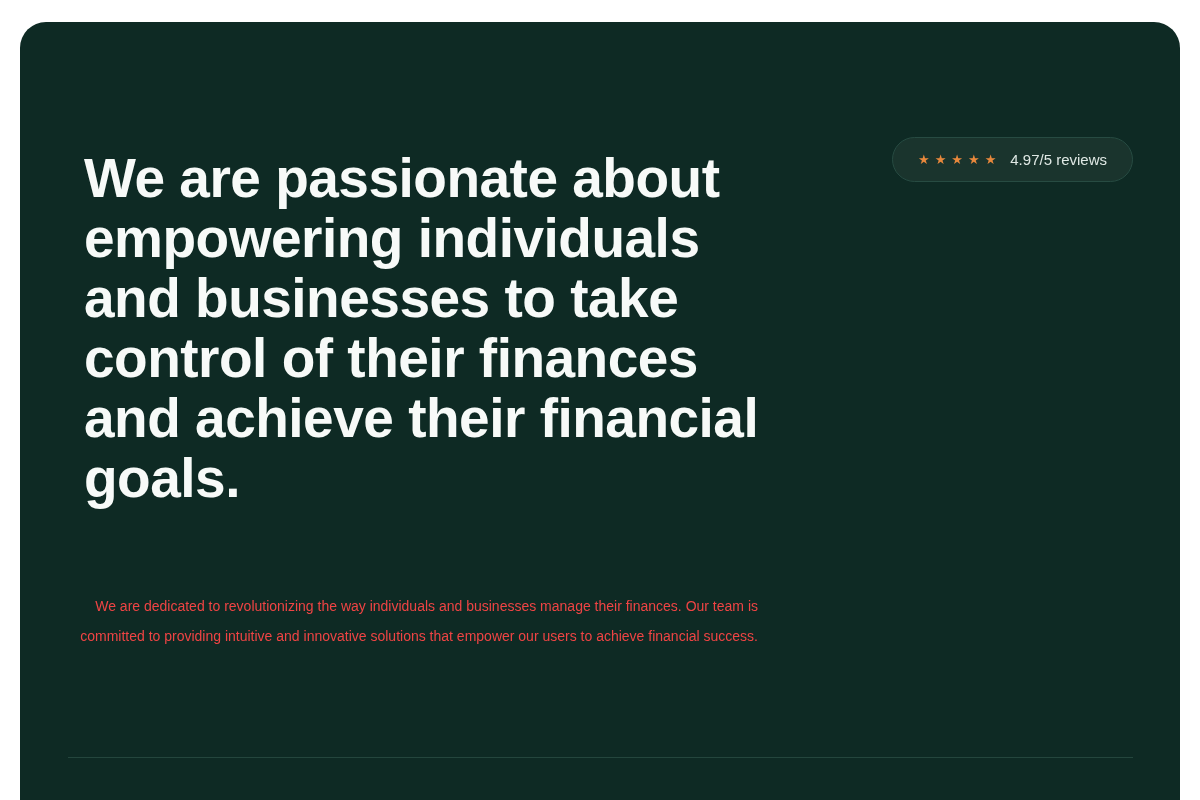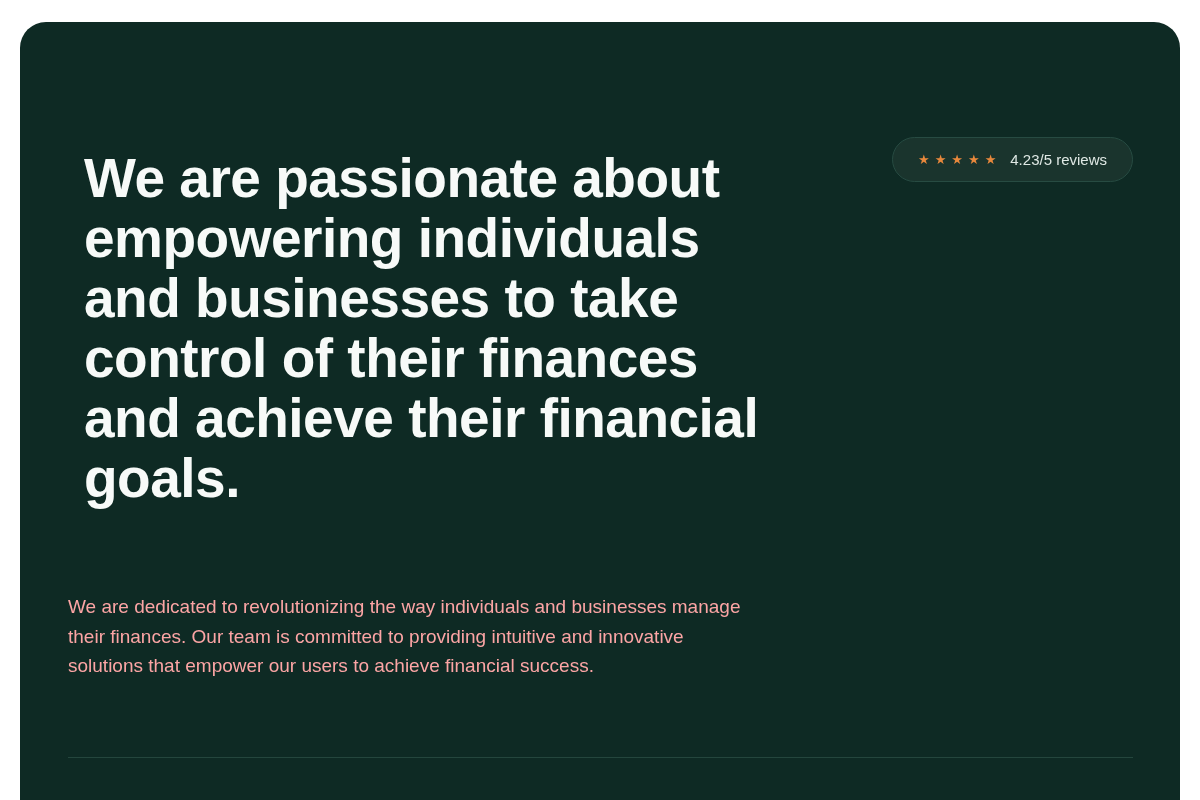--- a/index.html
+++ b/index.html
@@ -83,23 +83,24 @@
     line-height: 1;
     white-space: nowrap;
   }
 
   #description {
     position: absolute;
     left: 0;
     top: 488px;
     width: 690px;
     margin: 0;
-    color: #fca5a5;
-    font-size: 19px;
+    color: #ef4444;
+    font-size: 14px;
     line-height: 29.5px;
+    text-align: right;
   }
 
   #divider {
     position: absolute;
     left: 48px;
     top: 735px;
     width: 1065px;
     height: 1px;
     background: #24463d;
   }
@@ -115,21 +116,21 @@
       <h1 id="heading">We are passionate about empowering individuals and businesses to take control of their finances and achieve their financial goals.</h1>
 
       <div id="rating-badge">
         <span id="stars">
           <span class="star">★</span>
           <span class="star">★</span>
           <span class="star">★</span>
           <span class="star">★</span>
           <span class="star">★</span>
         </span>
-        <span id="rating-text">4.23/5 reviews</span>
+        <span id="rating-text">4.97/5 reviews</span>
       </div>
 
       <p id="description">We are dedicated to revolutionizing the way individuals and businesses manage their finances. Our team is committed to providing intuitive and innovative solutions that empower our users to achieve financial success.</p>
 
     </div>
   </div>
 
   <div id="divider"></div>
 
 </div>

